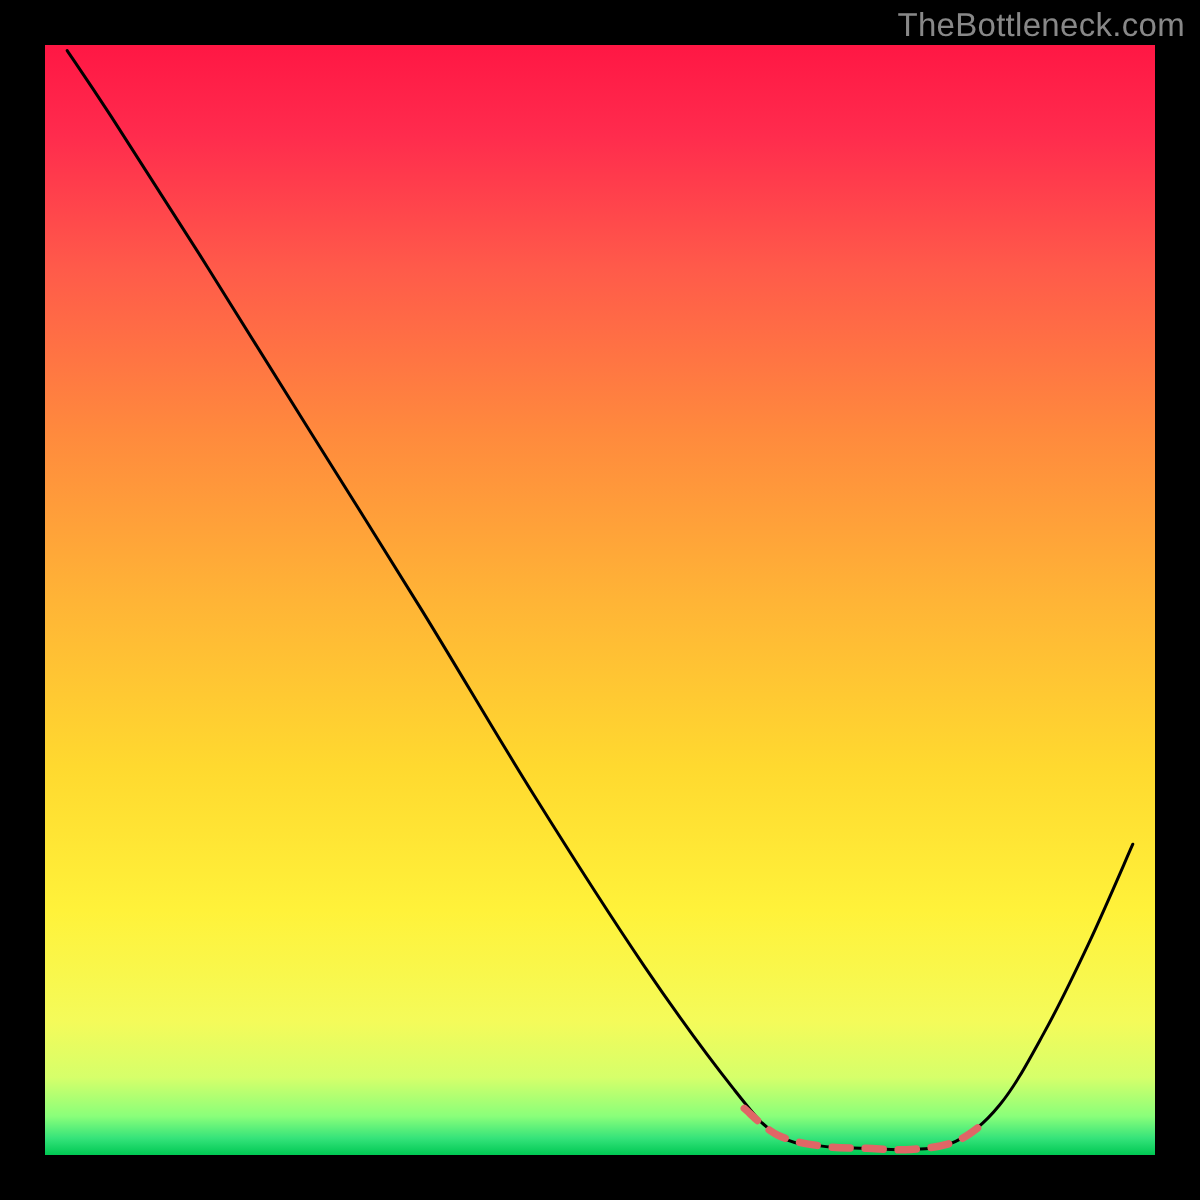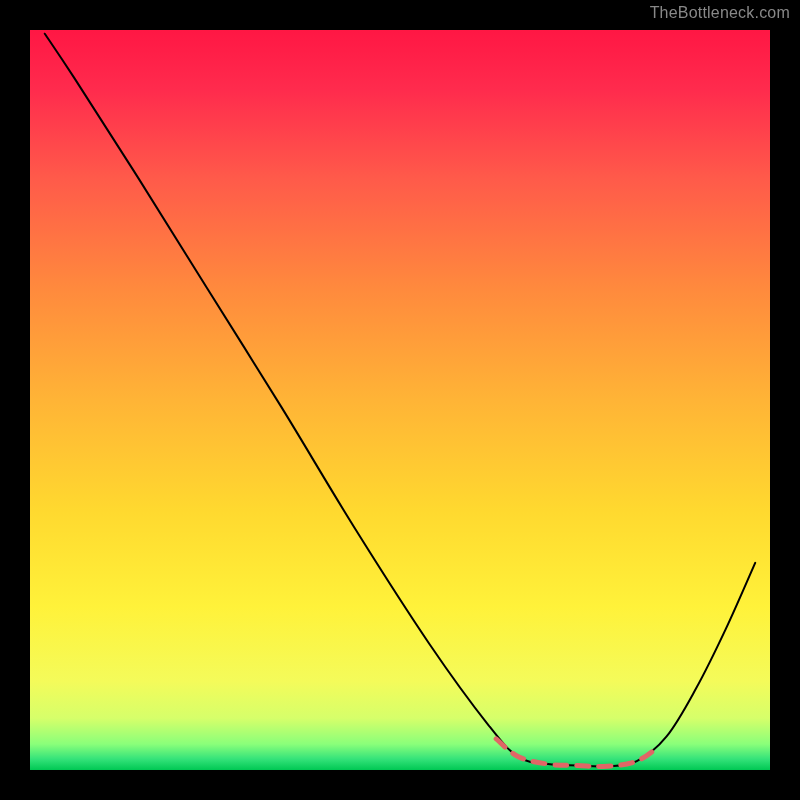--- a/index.html
+++ b/index.html
@@ -9,21 +9,21 @@
     height: 800px;
     background: #000;
     font-family: Arial, Helvetica, sans-serif;
     overflow: hidden;
   }
   .watermark {
     position: absolute;
     top: 4px;
     right: 10px;
     color: #888;
-    font-size: 16px;
+    font-size: 22px;
     font-weight: 500;
     letter-spacing: 0.2px;
     z-index: 10;
   }
   .plot-wrap {
     position: absolute;
     left: 30px;
     top: 30px;
     width: 740px;
     height: 740px;

